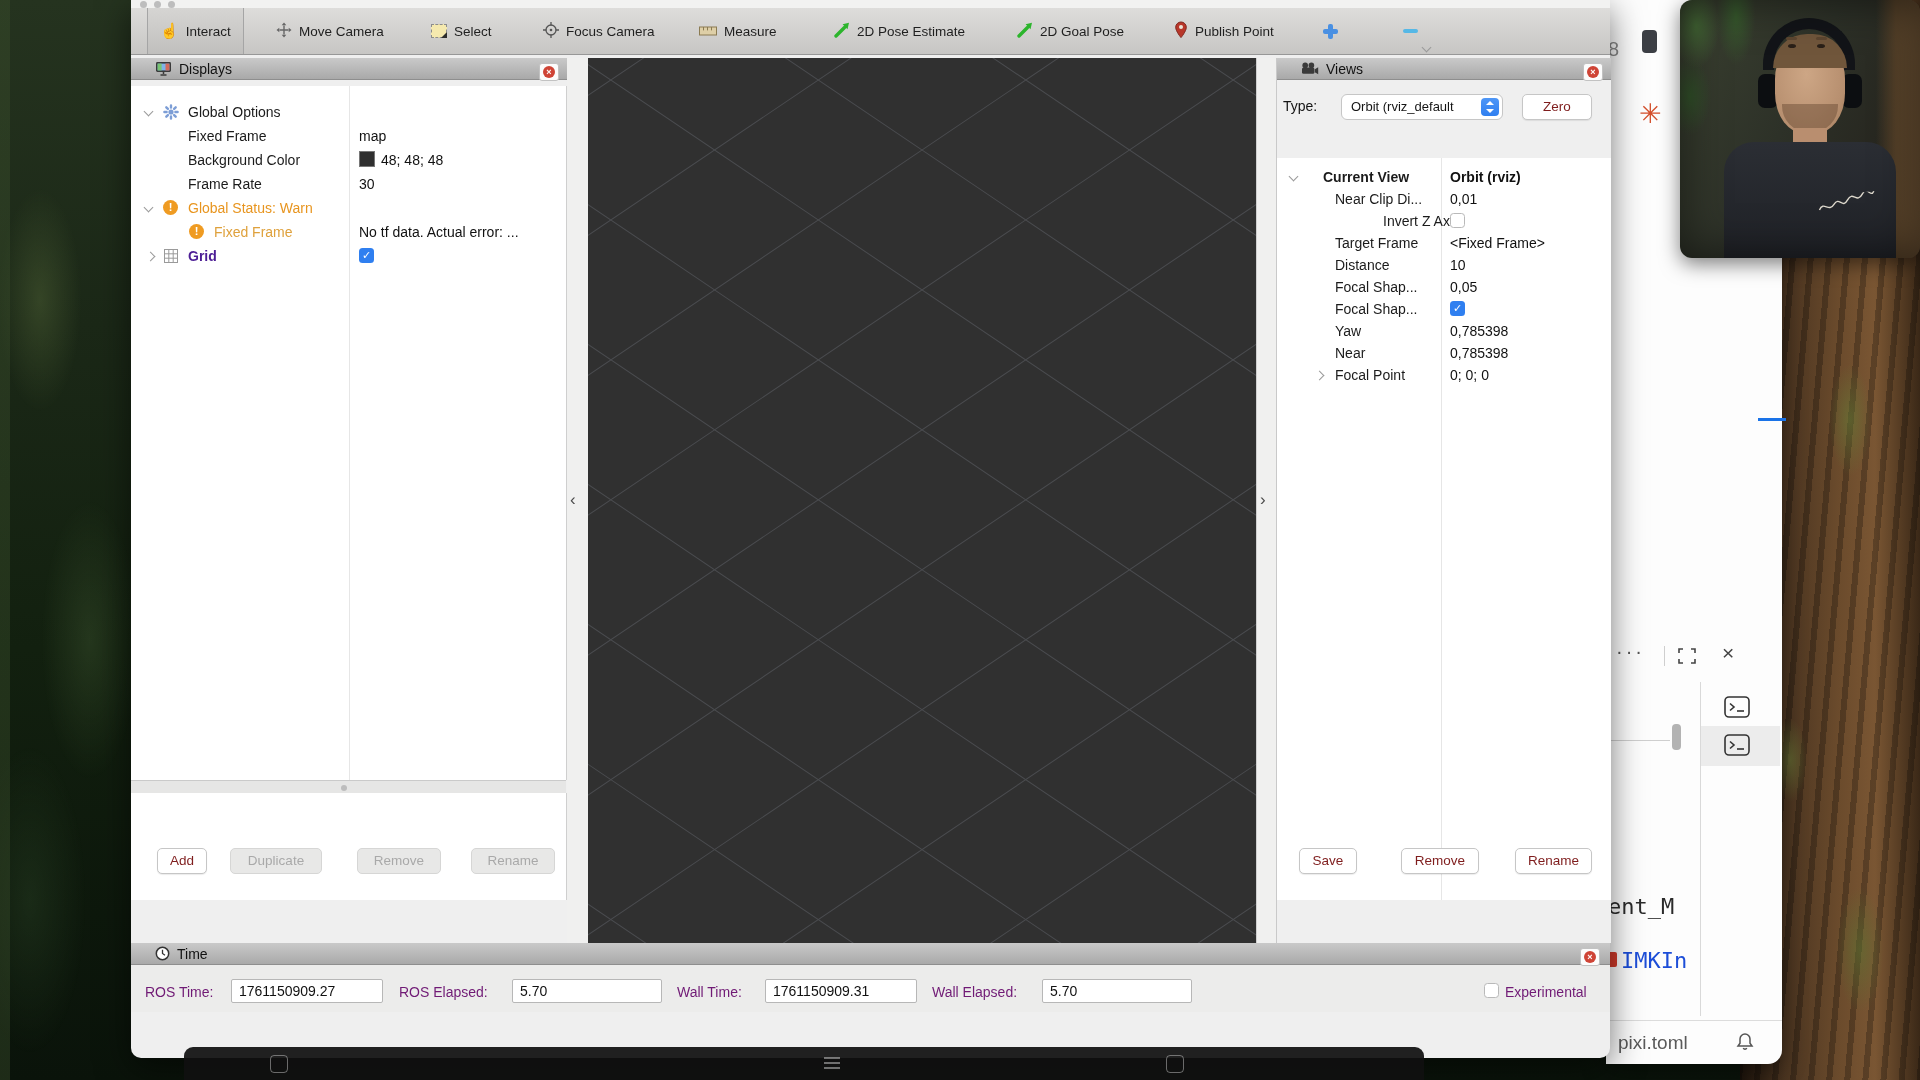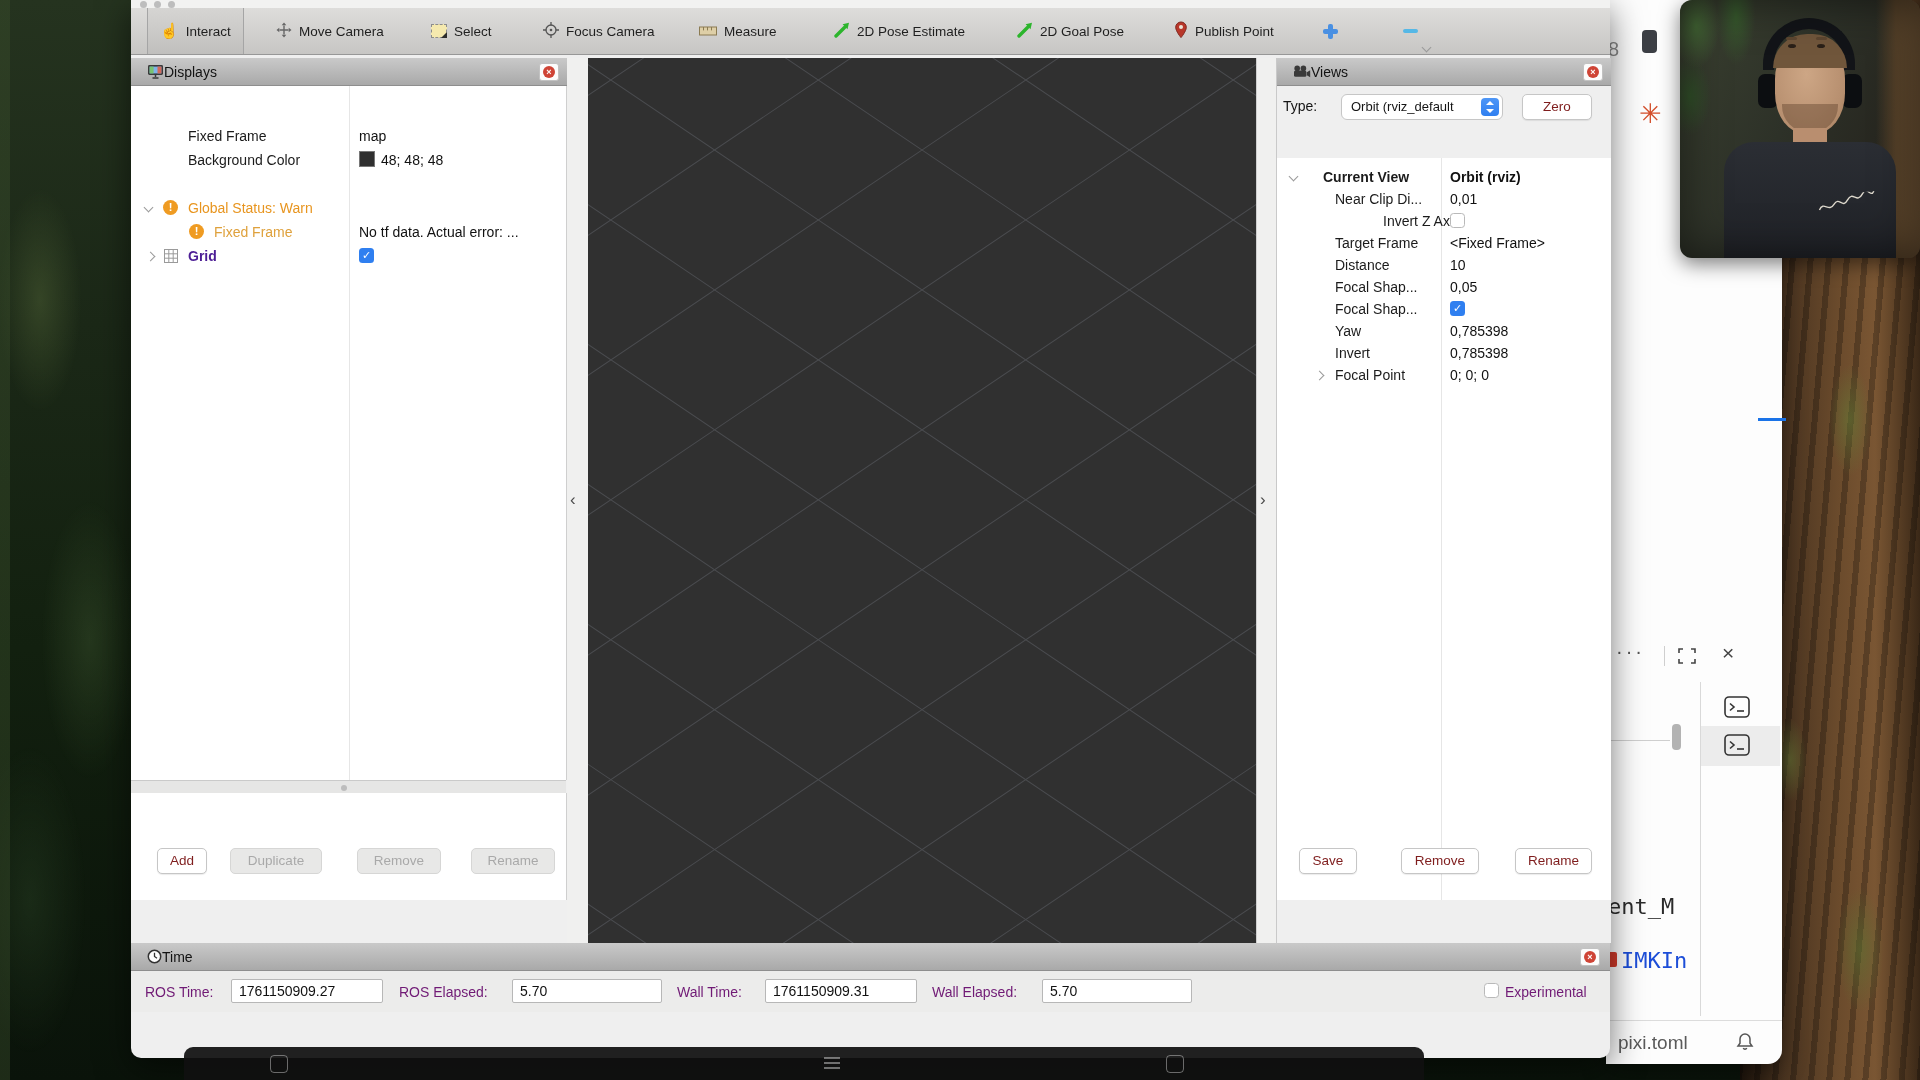--- a/index.html
+++ b/index.html
@@ -48,23 +48,23 @@
     border-bottom:6px solid #2c2c2c;}
   .plusicon{position:relative;width:15px;height:15px;}
   .plusicon:before,.plusicon:after{content:"";position:absolute;background:#4a90e2;border-radius:2px;}
   .plusicon:before{left:5px;top:0;width:5px;height:15px;}
   .plusicon:after{left:0;top:5px;width:15px;height:5px;}
   .minicon{width:15px;height:4.5px;background:#56b8e6;border-radius:2px;}
   .chev{position:absolute;width:6px;height:6px;border:solid #9a9a9a;border-width:0 1.7px 1.7px 0;}
   .chev.down{transform:rotate(45deg);}
   .chev.right{transform:rotate(-45deg);}
   
-  .ptitle{position:absolute;left:0;top:0;width:100%;height:28px;
+  .ptitle{position:absolute;left:0;top:0;width:100%;height:22px;
     background:linear-gradient(#c9c9c9,#a9a9a9);border-bottom:1px solid #8e8e8e;
-    display:flex;align-items:center;padding-left:16px;box-sizing:border-box;
+    display:flex;align-items:center;gap:7px;padding-left:24px;box-sizing:border-box;
     font-size:14px;color:#121212;}
   .closebtn{position:absolute;top:5px;width:18px;height:16px;background:#fcfcfc;border:1px solid #c2c2c2;
     border-radius:3px;display:flex;align-items:center;justify-content:center;}
   .closebtn i{width:12px;height:12px;border-radius:50%;background:#cf4436;color:#fff;font-style:normal;
     font-size:9px;line-height:12px;text-align:center;font-weight:bold;display:block;}
   #displays{position:absolute;left:0;top:58px;width:436px;height:885px;background:#efefef;}
   #displays .tree{position:absolute;left:0;top:28px;width:435px;height:694px;background:#fff;border-right:1px solid #cfcfcf;}
   #displays .coldiv{position:absolute;left:218px;top:0;width:1px;height:100%;background:#e6e6e6;}
   #displays .band{position:absolute;left:0;top:722px;width:435px;height:13px;background:#e6e6e5;
     border-top:1px solid #cacaca;border-bottom:1px solid #cacaca;}
@@ -294,27 +294,43 @@
             <path d="M8.5 11v2M5.5 14h6" stroke="#3a3a3a" stroke-width="1.5"></path>
           </svg>
       </span>
       <span>Displays</span>
       <span class="closebtn" style="right:8px;">
           <i>×</i>
         </span>
     </div>
     <div class="tree">
       <div class="coldiv"></div>
+      <div class="drow" style="top:14px;">
+        <span class="chev down" style="left:14px;top:8px;"></span>
+        <span class="abs" style="left:32px;top:4px;">
+          <svg width="16" height="16">
+              <g stroke="#7d9ed6" stroke-width="2.4" stroke-linecap="round">
+                <path d="M8 1.4v2.2M8 12.4v2.2M1.4 8h2.2M12.4 8h2.2M3.3 3.3l1.6 1.6M11.1 11.1l1.6 1.6M12.7 3.3l-1.6 1.6M4.9 11.1l-1.6 1.6"></path>
+              </g>
+              <circle cx="8" cy="8" r="2.6" fill="#7d9ed6"></circle>
+            </svg>
+        </span>
+        <span class="rlabel" style="left:57px;">Global Options</span>
+      </div>
       <div class="drow" style="top:38px;">
         <span class="rlabel" style="left:57px;">Fixed Frame</span>
         <span class="rvalue">map</span>
       </div>
       <div class="drow" style="top:62px;">
         <span class="rlabel" style="left:57px;">Background Color</span>
         <span class="rvalue"><span class="swatch"></span><span>48; 48; 48</span></span>
+      </div>
+      <div class="drow" style="top:86px;">
+        <span class="rlabel" style="left:57px;">Frame Rate</span>
+        <span class="rvalue">30</span>
       </div>
       <div class="drow" style="top:110px;">
         <span class="chev down" style="left:14px;top:8px;"></span>
         <span class="warnicon" style="left:32px;">!</span>
         <span class="rlabel" style="left:57px;color:#e8951f;">Global Status: Warn</span>
       </div>
       <div class="drow" style="top:134px;">
         <span class="warnicon" style="left:58px;">!</span>
         <span class="rlabel" style="left:83px;color:#dfa13c;">Fixed Frame</span>
         <span class="rvalue">No tf data.  Actual error: ...</span>
@@ -410,21 +426,21 @@
       </div>
       <div class="vrow" style="top:139px;">
         <span class="rlabel" style="left:58px;">Focal Shap...</span>
         <span class="cb on" style="left:173px;">✓</span>
       </div>
       <div class="vrow" style="top:161px;">
         <span class="rlabel" style="left:58px;">Yaw</span>
         <span class="rvalue">0,785398</span>
       </div>
       <div class="vrow" style="top:183px;">
-        <span class="rlabel" style="left:58px;">Invert</span>
+        <span class="rlabel" style="left:58px;">Near</span>
         <span class="rvalue">0,785398</span>
       </div>
       <div class="vrow" style="top:205px;">
         <span class="chev right" style="left:39px;top:9px;"></span>
         <span class="rlabel" style="left:58px;">Focal Point</span>
         <span class="rvalue">0; 0; 0</span>
       </div>
     </div>
     <div class="btn en" style="left:22px;top:790px;width:58px;line-height:24px;">Save</div>
     <div class="btn en" style="left:124px;top:790px;width:78px;line-height:24px;">Remove</div>

